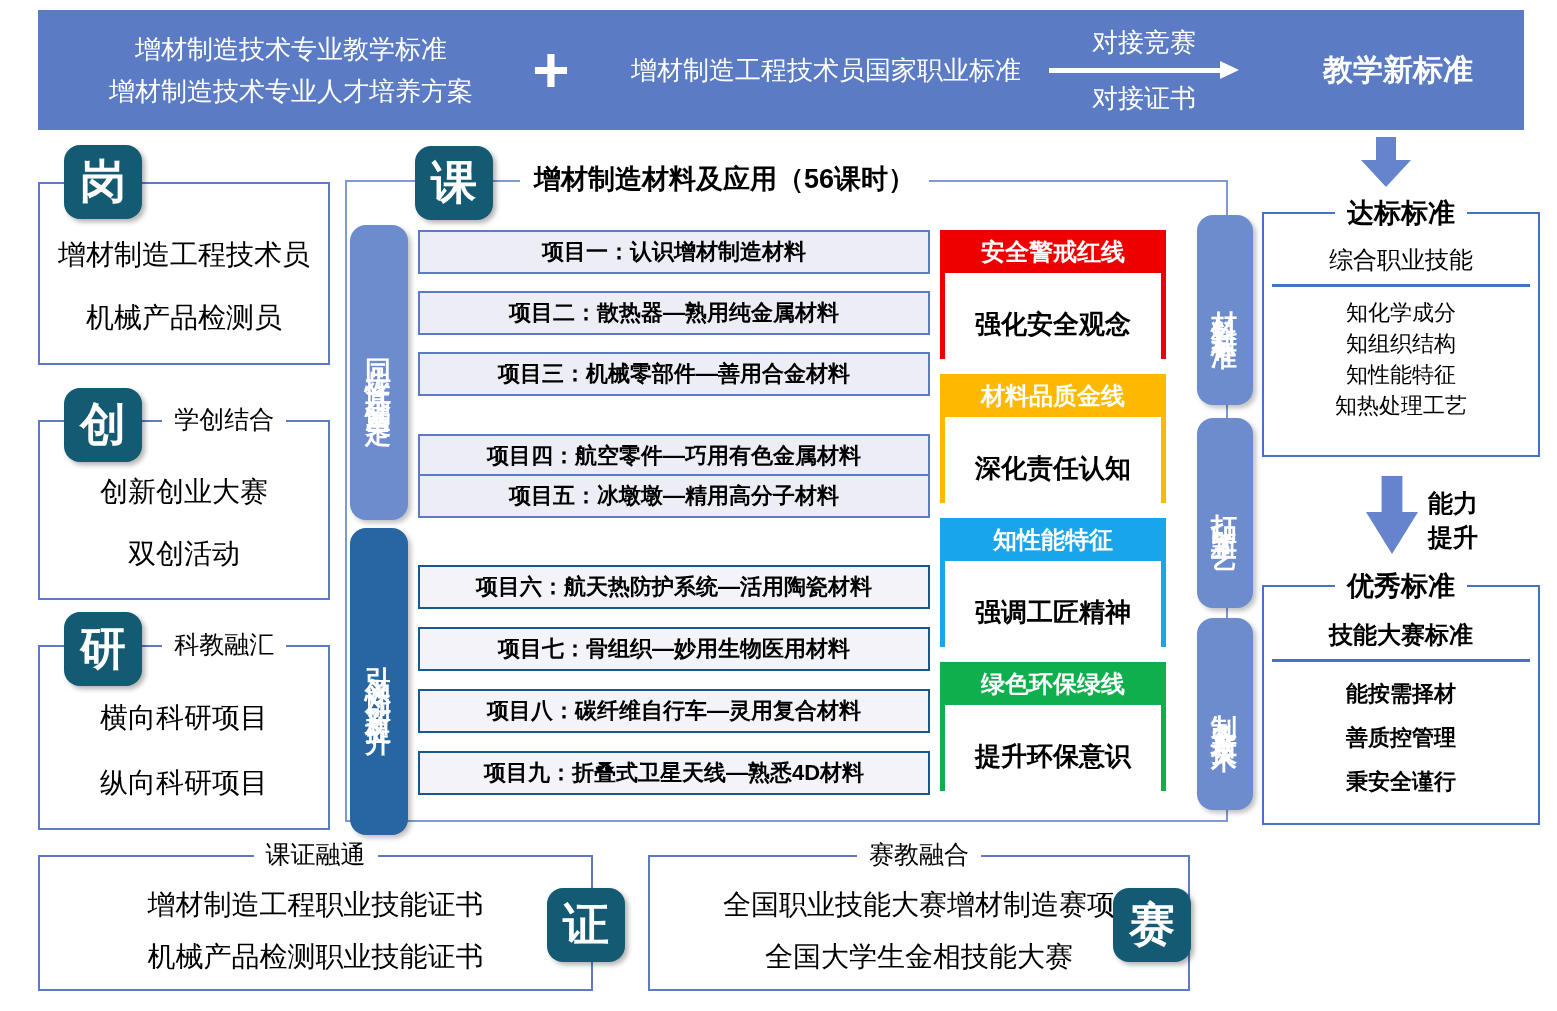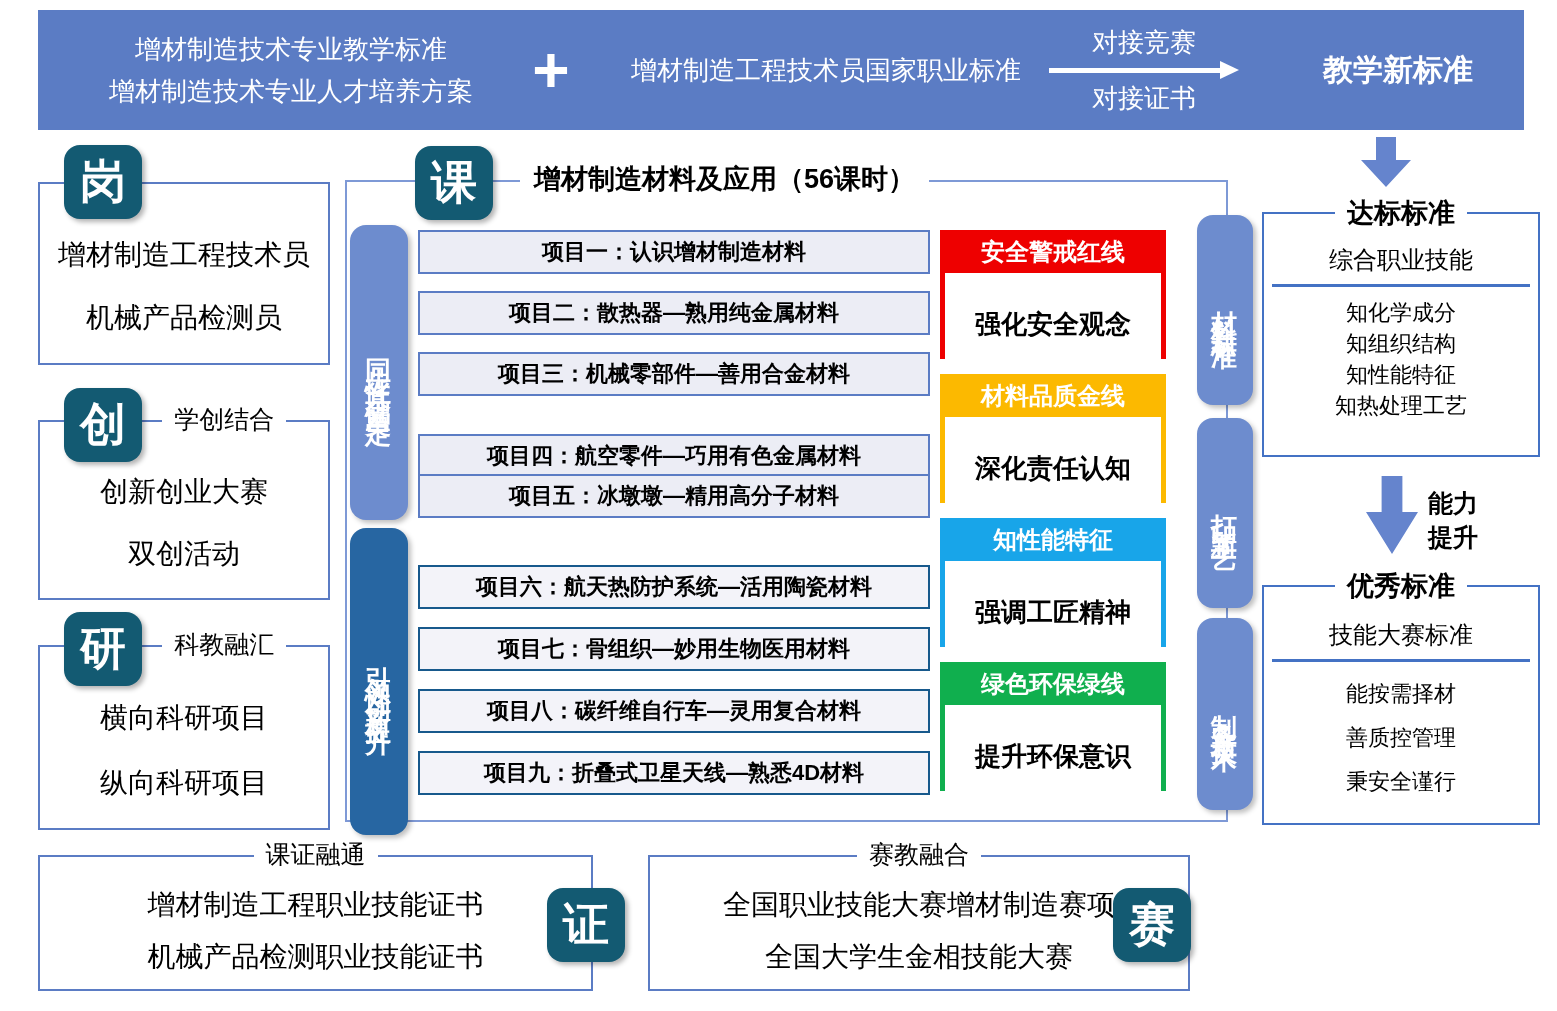--- a/index.html
+++ b/index.html
@@ -160,21 +160,21 @@
   </div>
 
   <div class="down-arrow" style="left:1366px; top:476px; width:52px; height:78px;"></div>
   <div class="ability-label">
     <div>能力</div>
     <div>提升</div>
   </div>
 
   <div class="rbox" style="top:585px; height:240px;">
     <div class="border-title">优秀标准</div>
-    <div style="padding-top:32px;">
+    <div style="padding-top:32px;font-weight:bold;">
       <div class="rbox-sub">技能大赛标准</div>
       <div class="rbox-sep"></div>
       <div class="rbox-item" style="line-height:44px;">能按需择材</div>
       <div class="rbox-item" style="line-height:44px;">善质控管理</div>
       <div class="rbox-item" style="line-height:44px;">秉安全谨行</div>
     </div>
   </div>
 
   <div class="bbox" style="left:38px; width:555px;">
     <div class="border-title">课证融通</div>

